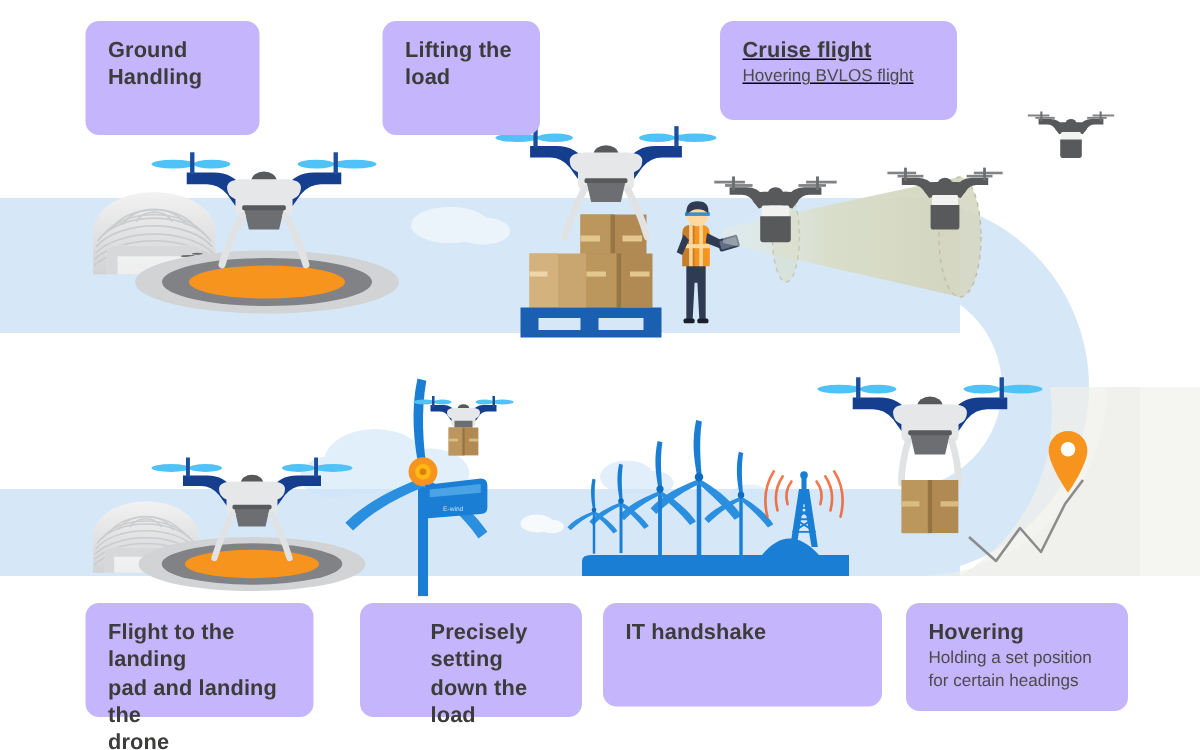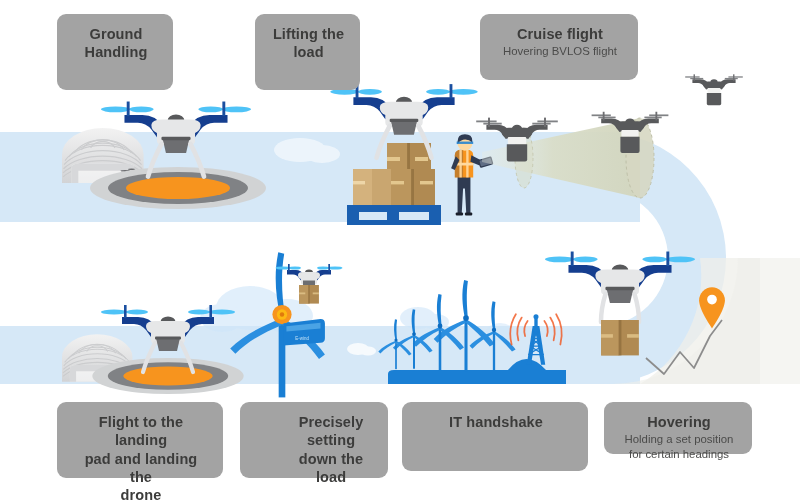--- a/index.html
+++ b/index.html
@@ -7,44 +7,43 @@
     width:800px;height:500px;overflow:hidden;
     font-family:"Liberation Sans","DejaVu Sans",sans-serif;
     position:relative;
   }
   #stage{position:absolute;left:0;top:0;width:800px;height:500px;}
   #stage svg{display:block;width:800px;height:500px;}
 
   
   .card{
     position:absolute;
-    background:#a3a3a3;
+    background:#c4b5fd;
     border-radius:9px;
     box-sizing:border-box;
     padding:11px 13px 11px 15px;
-    text-align:center;
   }
   .card .ttl{
     font-size:14.5px;font-weight:bold;color:#3c3c3b;
     line-height:1.26;letter-spacing:.1px;
     white-space:pre-line;
   }
   .card .sub{
     font-size:11.4px;font-weight:normal;color:#4b4b4a;
     line-height:1.32;margin-top:1px;white-space:pre-line;
   }
   
   #card-ground   {left:57px; top:14px;  width:116px;height:76px;}
   #card-lifting  {left:255px;top:14px;  width:105px;height:76px;}
-  #card-cruise   {left:480px;top:14px;  width:158px;height:66px;}
+  #card-cruise   {left:480px;top:14px;  width:158px;height:66px;text-decoration:underline;}
   
-  #card-flight   {left:57px; top:402px; width:166px;height:76px;}
+  #card-flight   {left:57px; top:402px; width:152px;height:76px;}
   #card-setting  {left:240px;top:402px; width:148px;height:76px;padding-left:47px;}
   #card-handshake{left:402px;top:402px; width:186px;height:69px;}
-  #card-hovering {left:604px;top:402px; width:148px;height:52px;}
+  #card-hovering {left:604px;top:402px; width:148px;height:72px;}
 </style>
 </head>
 <body>
 
 <div id="stage">
 <svg viewBox="0 0 800 500" xmlns="http://www.w3.org/2000/svg">
   <defs>
 
     <linearGradient id="gCorr" x1="0" y1="0" x2="1" y2="0">
       <stop offset="0%" stop-color="#e9ece0" stop-opacity=".35"></stop>

